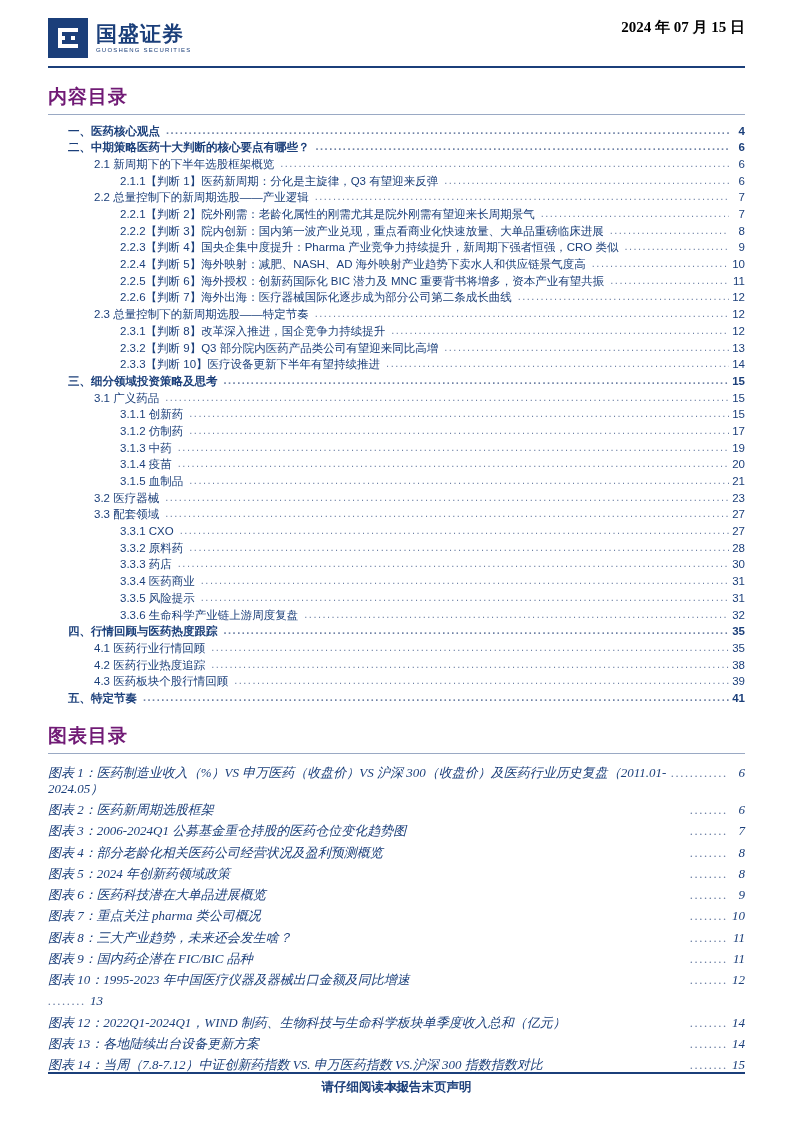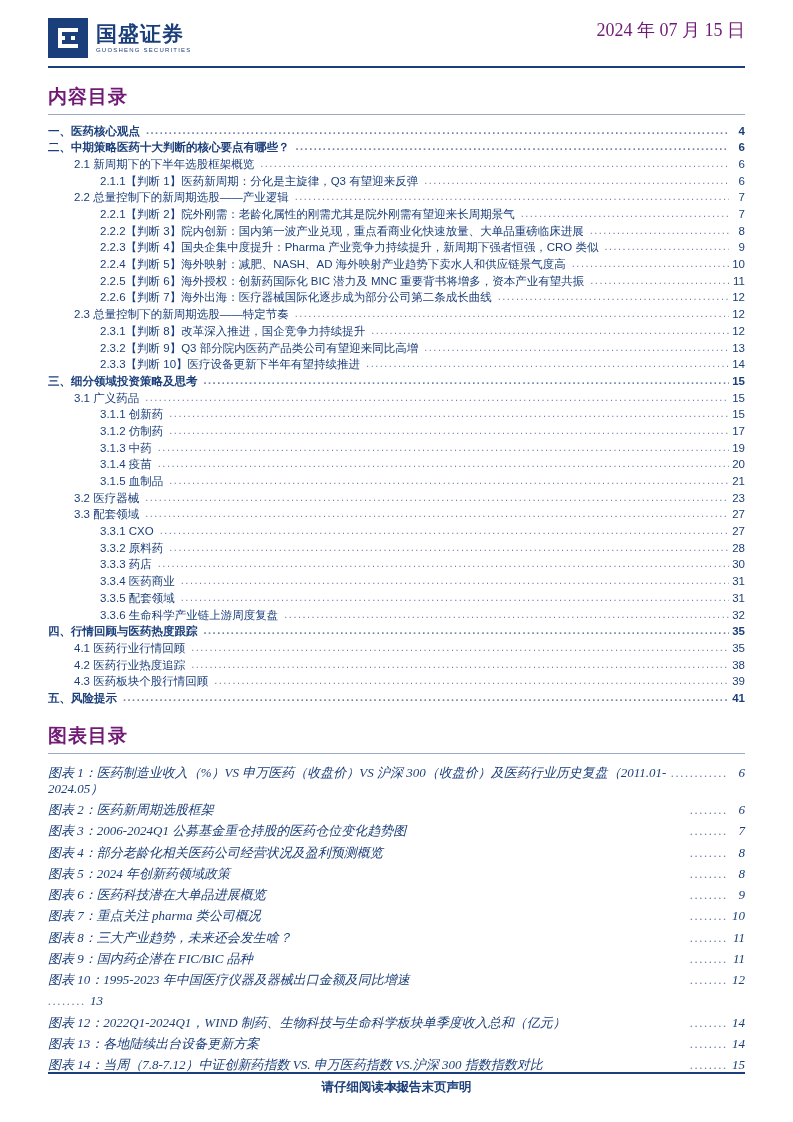--- a/index.html
+++ b/index.html
@@ -47,23 +47,24 @@
     line-height: 1.05;
     font-family: "Liberation Serif", serif;
   }
   .logo-text-en {
     font-size: 6px;
     letter-spacing: 1.2px;
     color: #1b3f7a;
     margin-top: 2px;
   }
   .header-date {
-    font-size: 18px;
-    color: #701a75;
+    font-size: 15px;
+    color: #000000;
     font-family: "Liberation Serif", serif;
+    font-weight: bold;
   }
   .header-rule {
     border: 0;
     border-top: 2px solid #1b3f7a;
     margin: 2px 0 0 0;
   }
   
   .section-title {
     color: #701a75;
     font-size: 19px;
@@ -74,20 +75,21 @@
   .section-rule {
     border: 0;
     border-top: 1px solid #9aa9c4;
     margin: 0 0 8px 0;
   }
   
   .toc {
     font-size: 11.5px;
     color: #1b3f7a;
     line-height: 1.0;
+    margin-left: 20px;
   }
   .toc-row {
     display: flex;
     align-items: baseline;
     padding: 2.6px 0;
     white-space: nowrap;
   }
   .toc-label {
     flex: 0 0 auto;
     padding-right: 4px;
@@ -336,21 +338,21 @@
         <span class="toc-label">3.3.3 药店</span>
         <span class="toc-dots">........................................................................................................................................................................................................</span>
         <span class="toc-page">30</span>
       </div>
       <div class="toc-row lvl3">
         <span class="toc-label">3.3.4 医药商业</span>
         <span class="toc-dots">........................................................................................................................................................................................................</span>
         <span class="toc-page">31</span>
       </div>
       <div class="toc-row lvl3">
-        <span class="toc-label">3.3.5 配套领域</span>
+        <span class="toc-label">3.3.5 风险提示</span>
         <span class="toc-dots">........................................................................................................................................................................................................</span>
         <span class="toc-page">31</span>
       </div>
       <div class="toc-row lvl3">
         <span class="toc-label">3.3.6 生命科学产业链上游周度复盘</span>
         <span class="toc-dots">........................................................................................................................................................................................................</span>
         <span class="toc-page">32</span>
       </div>
       <div class="toc-row lvl1">
         <span class="toc-label">四、行情回顾与医药热度跟踪</span>
@@ -366,21 +368,21 @@
         <span class="toc-label">4.2 医药行业热度追踪</span>
         <span class="toc-dots">........................................................................................................................................................................................................</span>
         <span class="toc-page">38</span>
       </div>
       <div class="toc-row lvl2">
         <span class="toc-label">4.3 医药板块个股行情回顾</span>
         <span class="toc-dots">........................................................................................................................................................................................................</span>
         <span class="toc-page">39</span>
       </div>
       <div class="toc-row lvl1">
-        <span class="toc-label">五、风险提示</span>
+        <span class="toc-label">五、特定节奏</span>
         <span class="toc-dots">........................................................................................................................................................................................................</span>
         <span class="toc-page">41</span>
       </div>
     </div>
 
   <div class="section-title">图表目录</div>
   <hr class="section-rule">
   <div class="figlist" id="fig-container">
       <div class="fig-row fig-multiline">
         <span class="fig-label">图表 1：医药制造业收入（%）VS 申万医药（收盘价）VS 沪深 300（收盘价）及医药行业历史复盘（2011.01-2024.05）</span>

